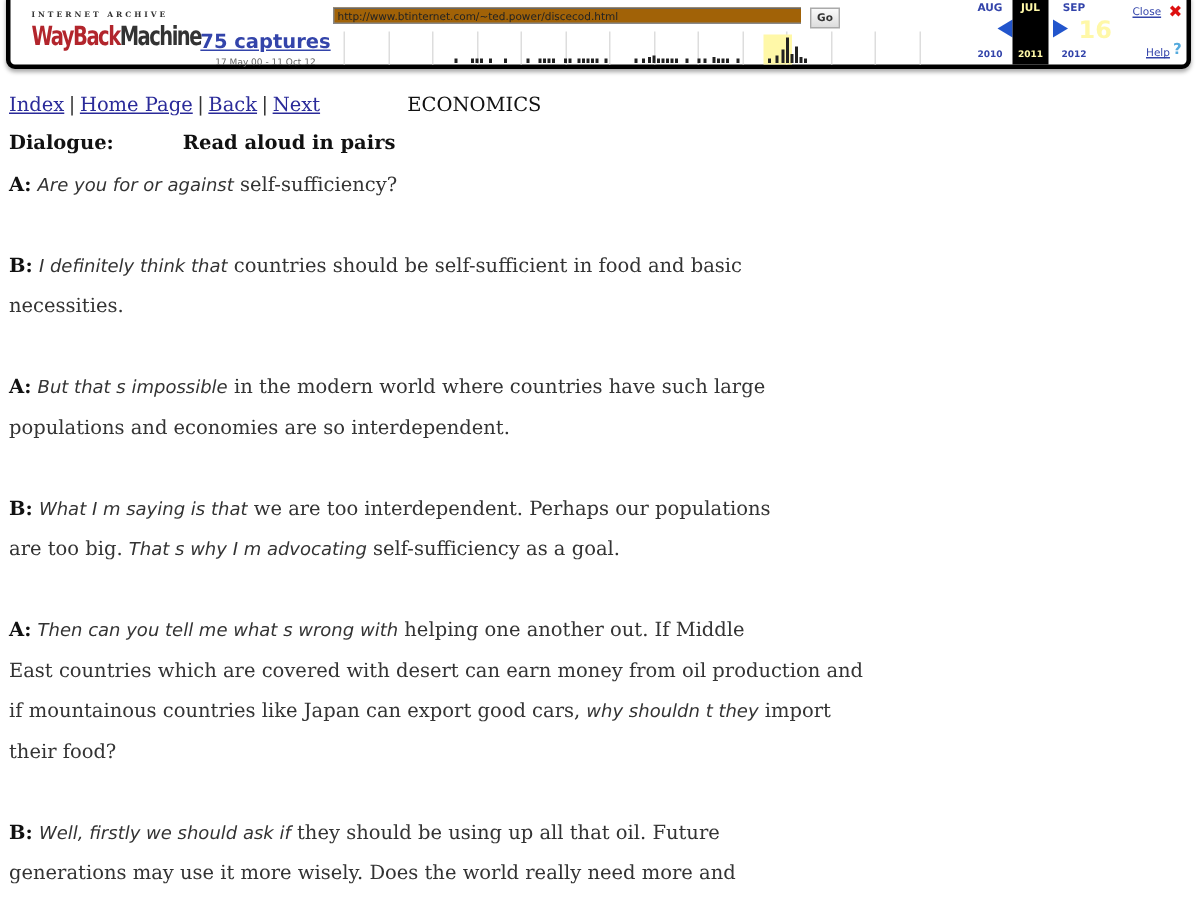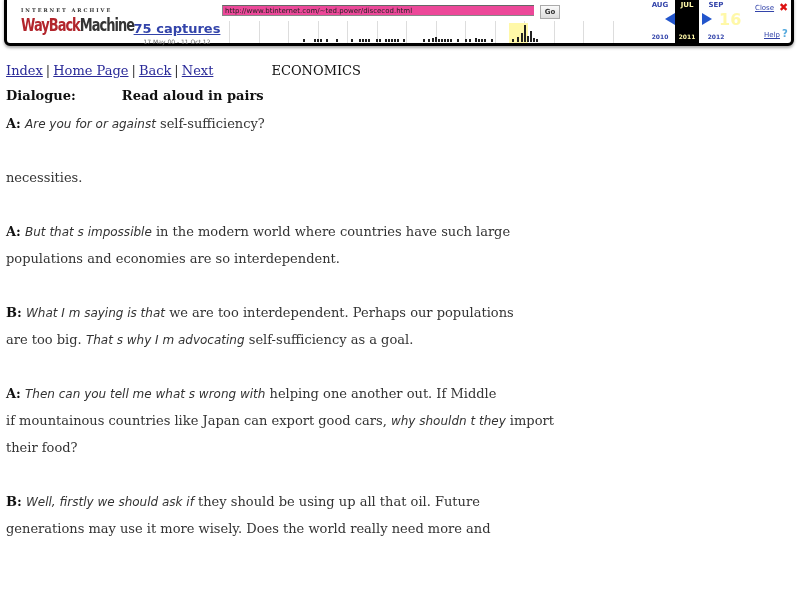--- a/index.html
+++ b/index.html
@@ -19,21 +19,21 @@
     .wm-logo-machine { color: #333; }
 
     .wm-captures { position: absolute; left: 120px; top: 24px; width: 100px; text-align: center; }
     .wm-captures-link { font-family: "DejaVu Sans", sans-serif; font-size: 13px; font-weight: bold; color: #3344aa; text-decoration: underline; display: block; }
     .wm-captures-range { font-family: "DejaVu Sans", sans-serif; font-size: 6px; color: #666; display: block; margin-top: 2px; }
 
     .wm-url-row { position: absolute; left: 215px; top: 8px; }
     .wm-url-input {
       position: absolute; left: 0; top: 0; width: 312px; height: 11px;
       font-family: "DejaVu Sans", sans-serif; font-size: 7px; color: #222;
-      border: 1px solid #888; border-right: none; border-top: 1px solid #666; padding: 0 2px; box-sizing: border-box; line-height: 10px; background: #ec4899; white-space: nowrap; overflow: hidden;
+      border: 1px solid #888; border-right: none; border-top: 1px solid #666; padding: 0 2px; box-sizing: border-box; line-height: 10px; background: #a16207; white-space: nowrap; overflow: hidden;
     }
     .wm-go-btn {
       position: absolute; left: 318px; top: 0; width: 20px; height: 14px;
       font-family: "DejaVu Sans", sans-serif; font-size: 7px; color: #333;
       border: 1px solid #aaa; background: linear-gradient(#fafafa,#ddd); text-align: center; line-height: 13px; box-sizing: border-box; font-weight: bold;
     }
 
     .wm-sparkline { position: absolute; left: 212px; top: 24px; width: 422px; height: 22px; }
     .wm-year { position: absolute; top: 0; width: 1px; height: 22px; background: #ddd; }
     .wm-year-hi { position: absolute; top: 2px; height: 20px; background: #fff8a8; }
@@ -184,35 +184,37 @@
   <div class="dialogue-head">
     <span>Dialogue:</span><span class="instr">Read aloud in pairs</span>
   </div>
 
   <div id="dialogue">
       <div class="turn">
         <div class="line"><span class="sp">A:</span> <span class="it" style="white-space: pre;">Are you for or against</span><span style="white-space: pre;"> self-sufficiency?</span></div>
       </div>
       <div class="gap"></div>
       <div class="turn">
+        <div class="line"><span class="sp">B:</span> <span class="it" style="white-space: pre;">I definitely think that</span><span style="white-space: pre;"> countries should be self-sufficient in food and basic</span></div>
         <div class="line"><span style="white-space: pre;">necessities.</span></div>
       </div>
       <div class="gap"></div>
       <div class="turn">
         <div class="line"><span class="sp">A:</span> <span class="it" style="white-space: pre;">But that s impossible</span><span style="white-space: pre;"> in the modern world where countries have such large</span></div>
         <div class="line"><span style="white-space: pre;">populations and economies are so interdependent.</span></div>
       </div>
       <div class="gap"></div>
       <div class="turn">
         <div class="line"><span class="sp">B:</span> <span class="it" style="white-space: pre;">What I m saying is that</span><span style="white-space: pre;"> we are too interdependent. Perhaps our populations</span></div>
         <div class="line"><span style="white-space: pre;">are too big. </span><span class="it" style="white-space: pre;">That s why I m advocating</span><span style="white-space: pre;"> self-sufficiency as a goal.</span></div>
       </div>
       <div class="gap"></div>
       <div class="turn">
         <div class="line"><span class="sp">A:</span> <span class="it" style="white-space: pre;">Then can you tell me what s wrong with</span><span style="white-space: pre;"> helping one another out. If Middle</span></div>
+        <div class="line"><span style="white-space: pre;">East countries which are covered with desert can earn money from oil production and</span></div>
         <div class="line"><span style="white-space: pre;">if mountainous countries like Japan can export good cars, </span><span class="it" style="white-space: pre;">why shouldn t they</span><span style="white-space: pre;"> import</span></div>
         <div class="line"><span style="white-space: pre;">their food?</span></div>
       </div>
       <div class="gap"></div>
       <div class="turn">
         <div class="line"><span class="sp">B:</span> <span class="it" style="white-space: pre;">Well, firstly we should ask if</span><span style="white-space: pre;"> they should be using up all that oil. Future</span></div>
         <div class="line"><span style="white-space: pre;">generations may use it more wisely. Does the world really need more and</span></div>
       </div>
     </div>
 </div>

